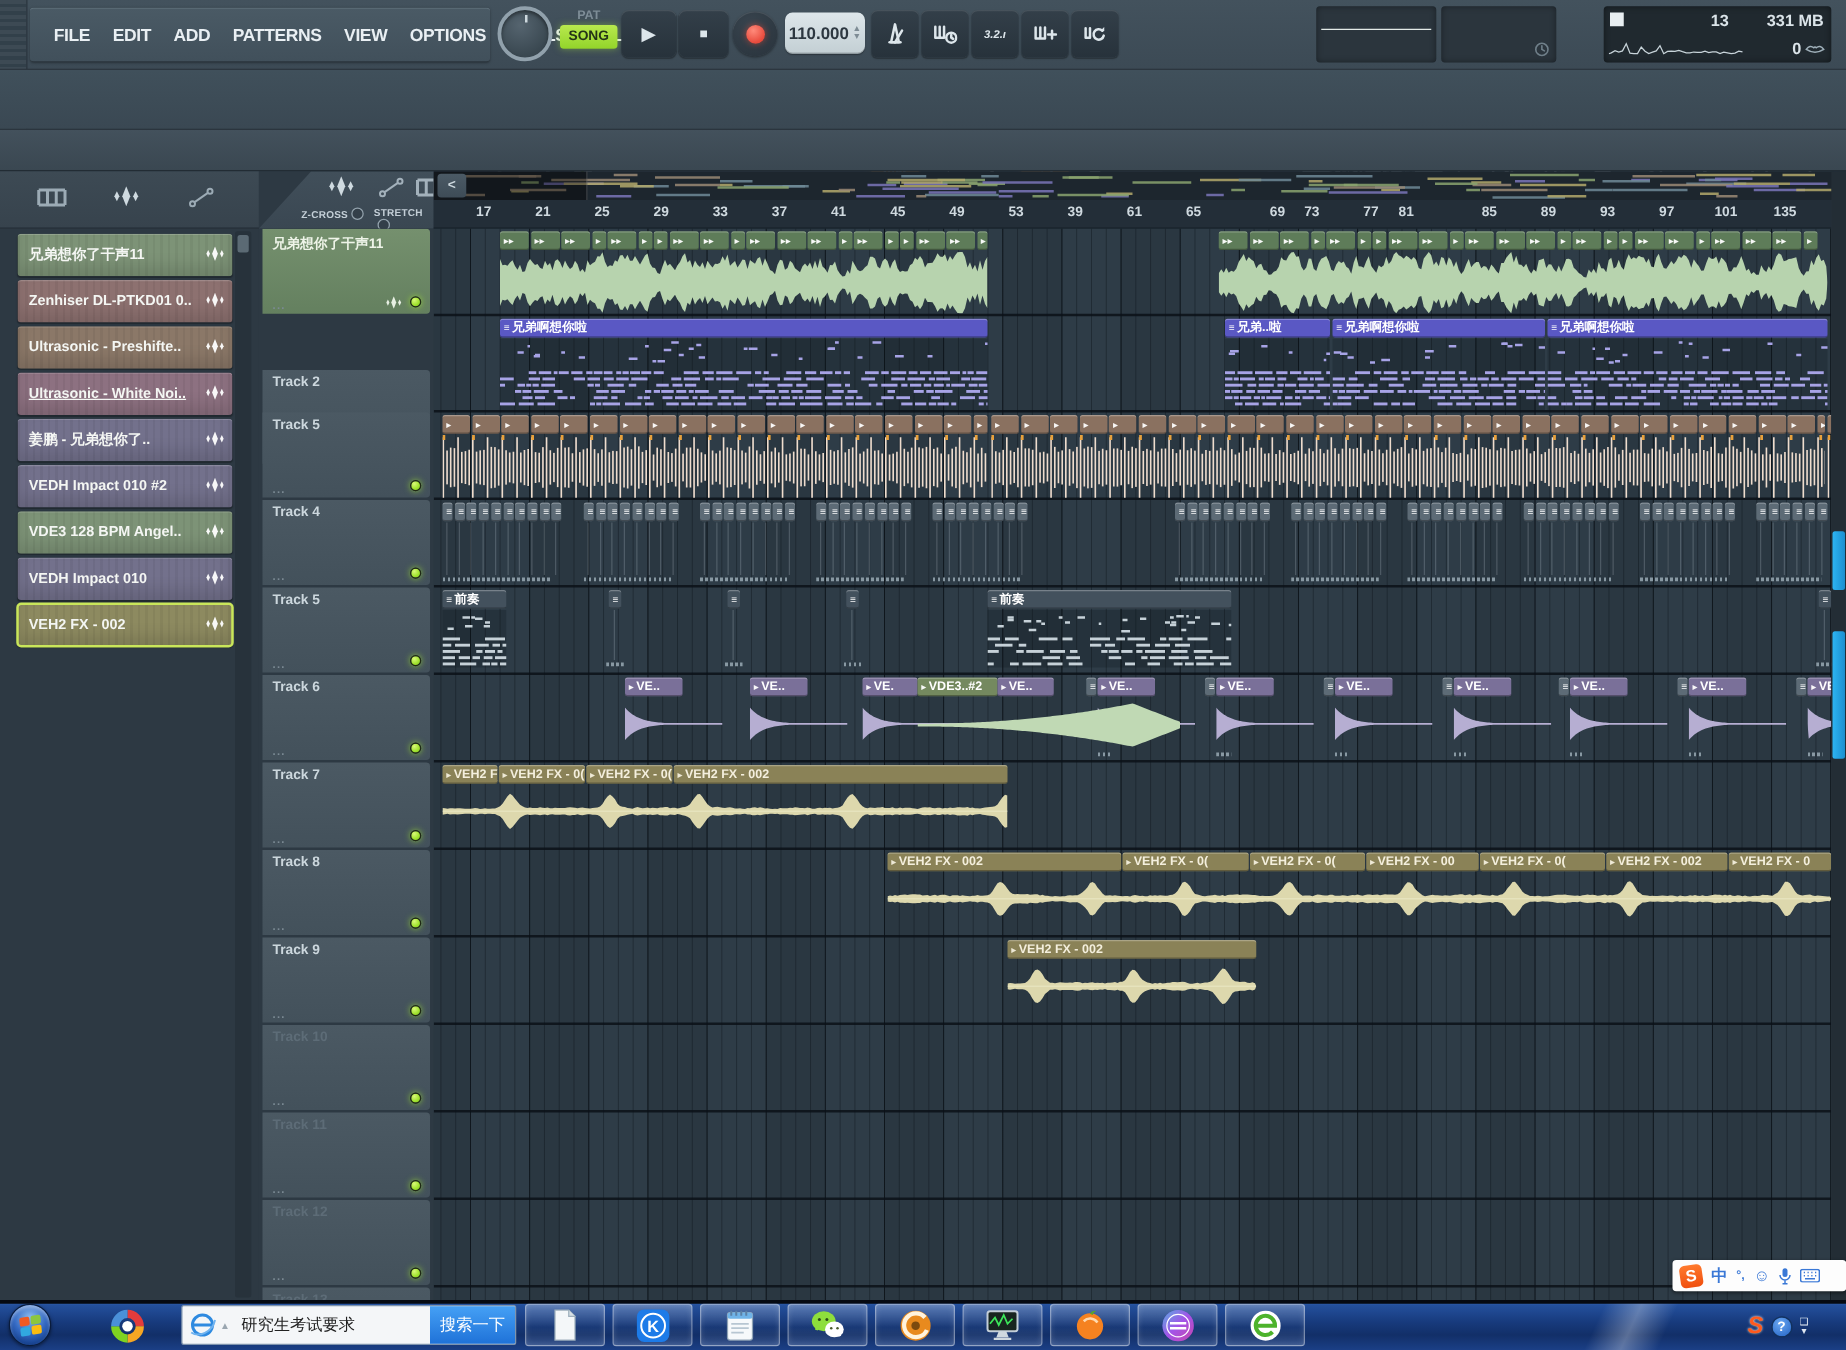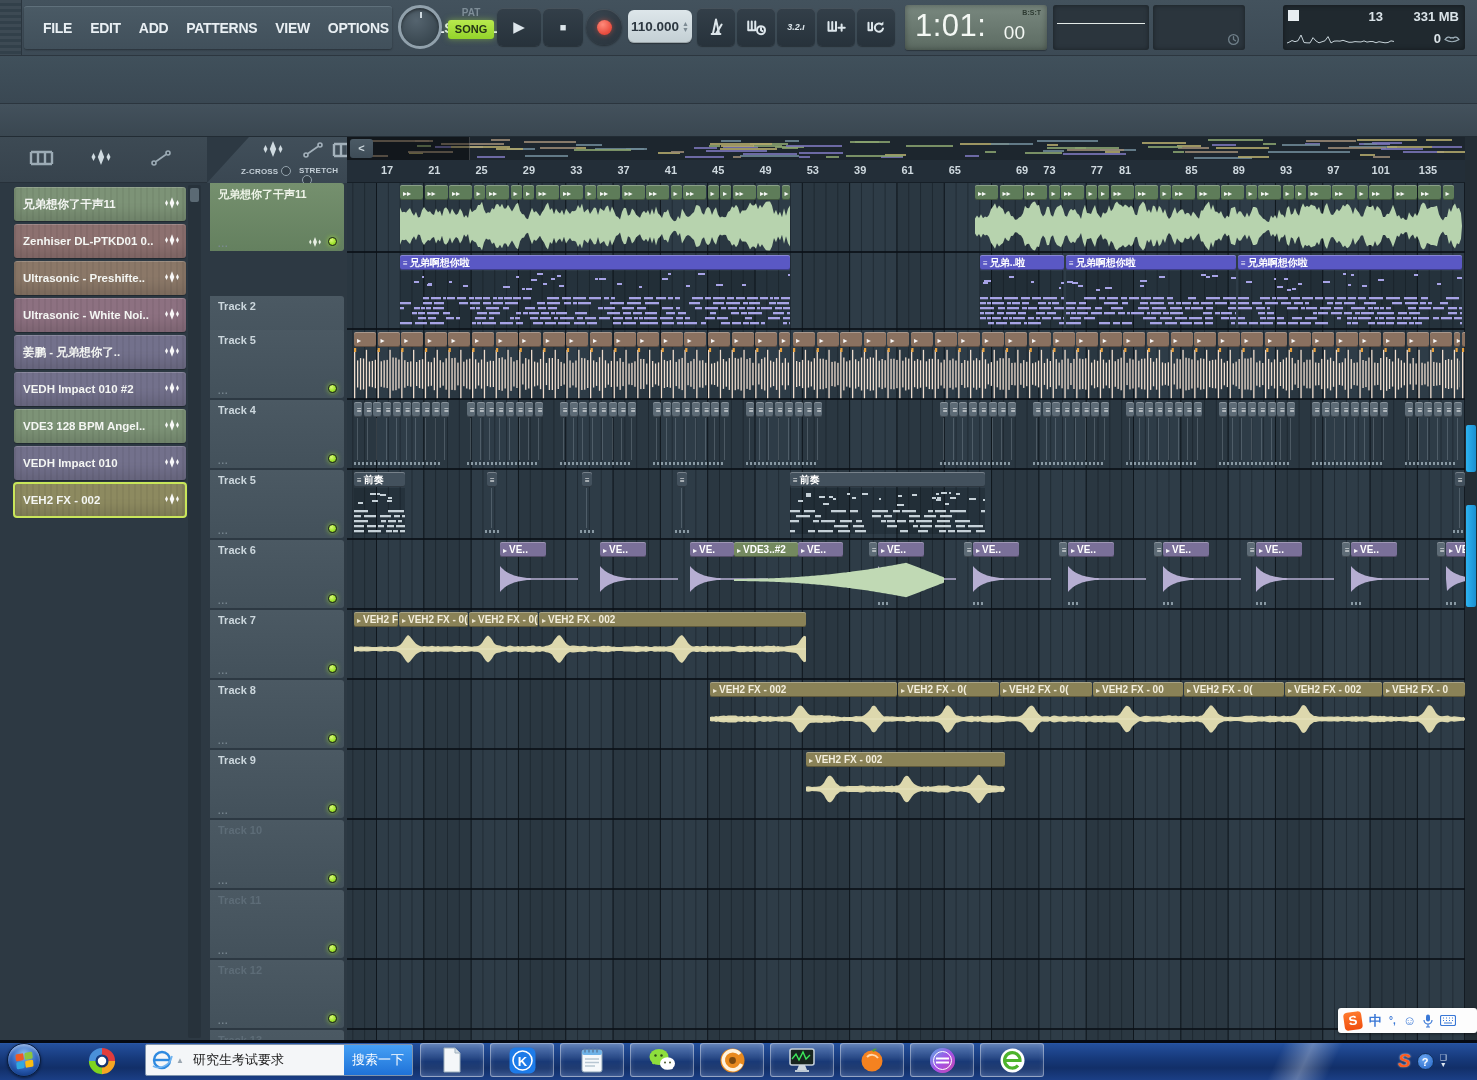--- a/index.html
+++ b/index.html
@@ -208,25 +208,20 @@
     </div>
   <div class="abs sqbtn r1icons" style="left:857px">
       <span>
         <svg width="20" height="20" viewBox="0 0 16 16">
           <path d="M2 4.5v6M4.8 4.5v6M2 10.5h2.8" fill="none" stroke="currentColor" stroke-width="1.6" stroke-linecap="round" stroke-linejoin="round"></path>
           <path d="M13.6 9.2a3.3 3.3 0 1 1-.9-3.1" fill="none" stroke="currentColor" stroke-width="1.6" stroke-linecap="round" stroke-linejoin="round"></path>
           <path d="M13.9 3.6v2.6h-2.6" fill="currentColor"></path>
         </svg>
       </span>
     </div>
-  <div id="timepanel" class="abs">
-    <span id="time-main">1:01:</span>
-    <span id="time-frac">00</span>
-    <span id="time-mode">B:S:T</span>
-  </div>
   <div id="scope" class="abs">
       <div class="line"></div>
     </div>
   <div id="clockpanel" class="abs">
       <span class="c">
         <svg width="13" height="13" viewBox="0 0 16 16">
           <circle cx="8" cy="8" r="6" fill="none" stroke="currentColor" stroke-width="1.6" stroke-linecap="round" stroke-linejoin="round"></circle>
           <path d="M8 4.5V8l2.5 1.5" fill="none" stroke="currentColor" stroke-width="1.6" stroke-linecap="round" stroke-linejoin="round"></path>
         </svg>
       </span>
@@ -517,21 +512,21 @@
               <path d="M18.5 4l2 4-2 4-2-4z" fill="currentColor"></path>
             </svg>
           </span></div>
         <div class="pcard" style="top: 124px; background-color: rgb(139, 120, 104);"><span>Ultrasonic - Preshifte..</span><span class="wicon">
             <svg width="16" height="12" viewBox="0 0 22 16">
               <path d="M11 0l3.2 8L11 16 7.8 8z" fill="currentColor"></path>
               <path d="M3.5 4l2 4-2 4-2-4z" fill="currentColor"></path>
               <path d="M18.5 4l2 4-2 4-2-4z" fill="currentColor"></path>
             </svg>
           </span></div>
-        <div class="pcard" style="top: 161px; background-color: rgb(141, 113, 129);"><span>Ultrasonic - White Noi..</span><span class="wicon">
+        <div class="pcard" style="top: 161px; background-color: rgb(141, 113, 129); text-decoration: underline;"><span>Ultrasonic - White Noi..</span><span class="wicon">
             <svg width="16" height="12" viewBox="0 0 22 16">
               <path d="M11 0l3.2 8L11 16 7.8 8z" fill="currentColor"></path>
               <path d="M3.5 4l2 4-2 4-2-4z" fill="currentColor"></path>
               <path d="M18.5 4l2 4-2 4-2-4z" fill="currentColor"></path>
             </svg>
           </span></div>
         <div class="pcard" style="top: 198px; background-color: rgb(115, 113, 140);"><span>姜鹏 - 兄弟想你了..</span><span class="wicon">
             <svg width="16" height="12" viewBox="0 0 22 16">
               <path d="M11 0l3.2 8L11 16 7.8 8z" fill="currentColor"></path>
               <path d="M3.5 4l2 4-2 4-2-4z" fill="currentColor"></path>

